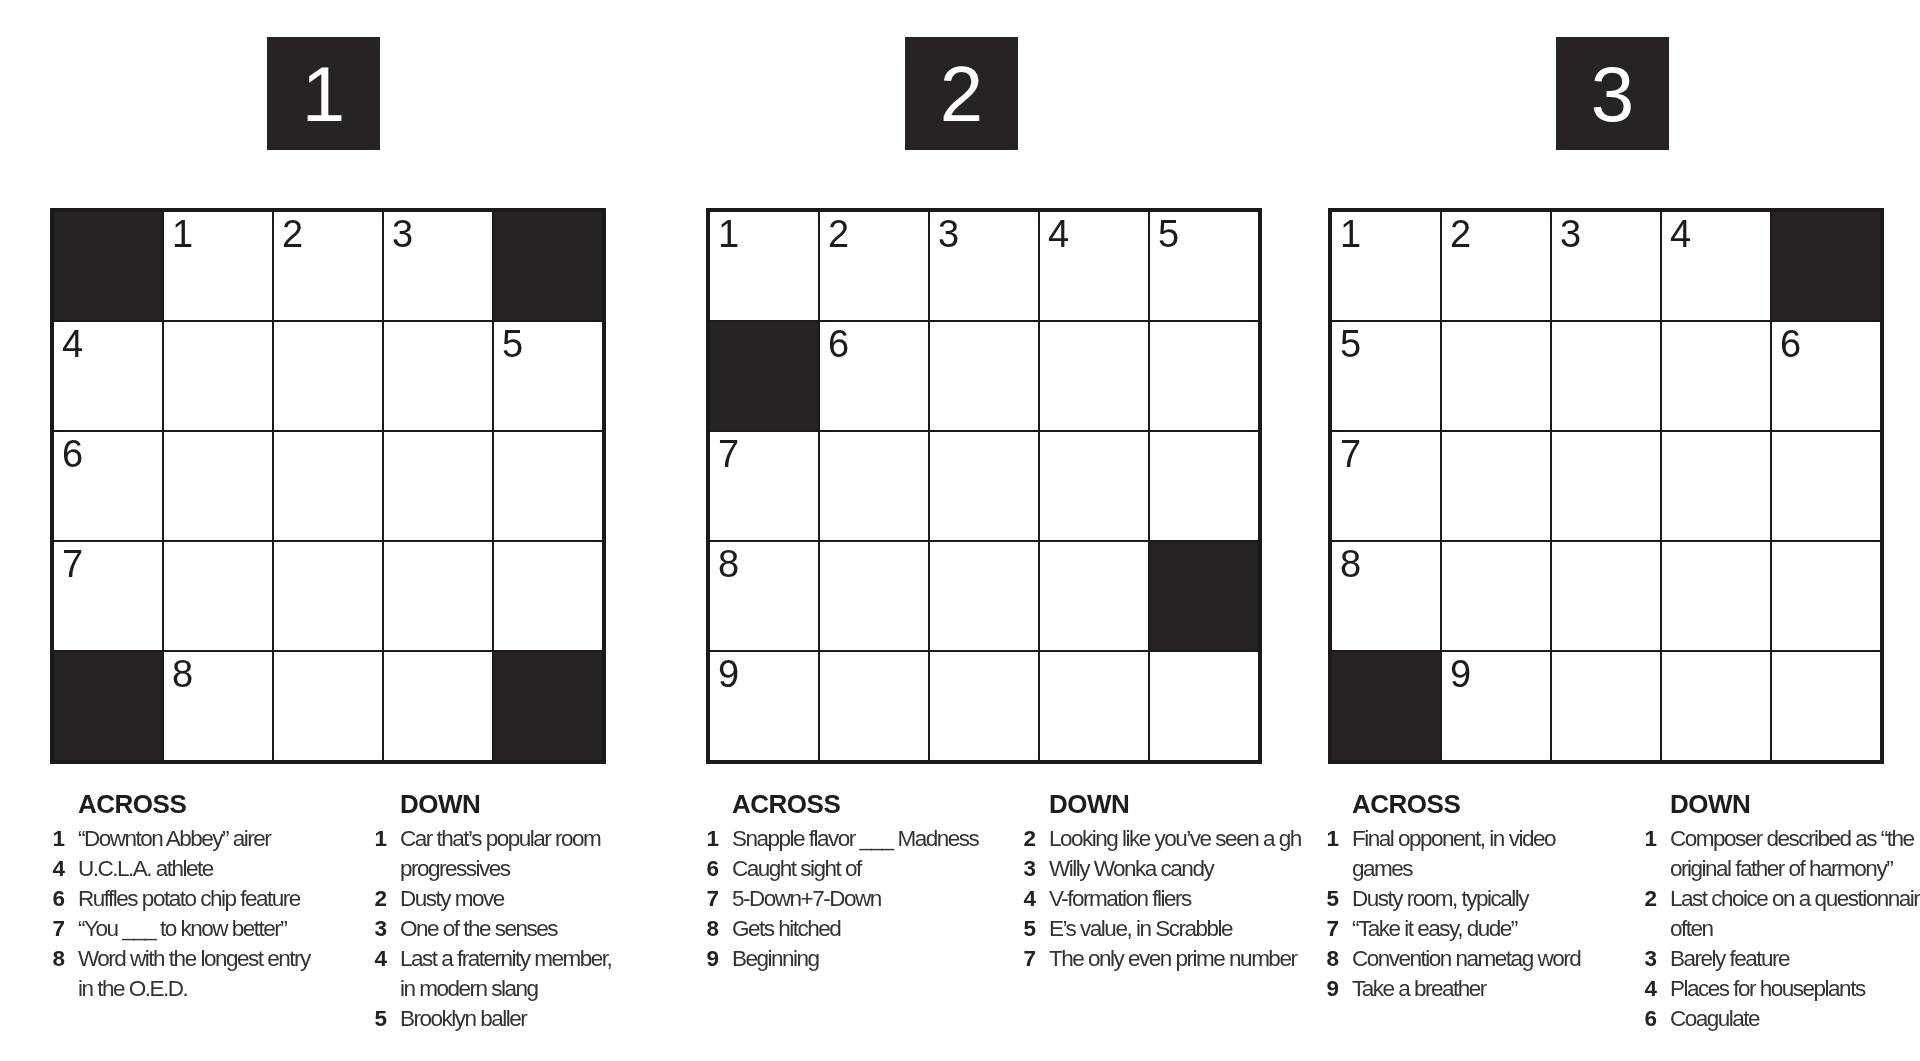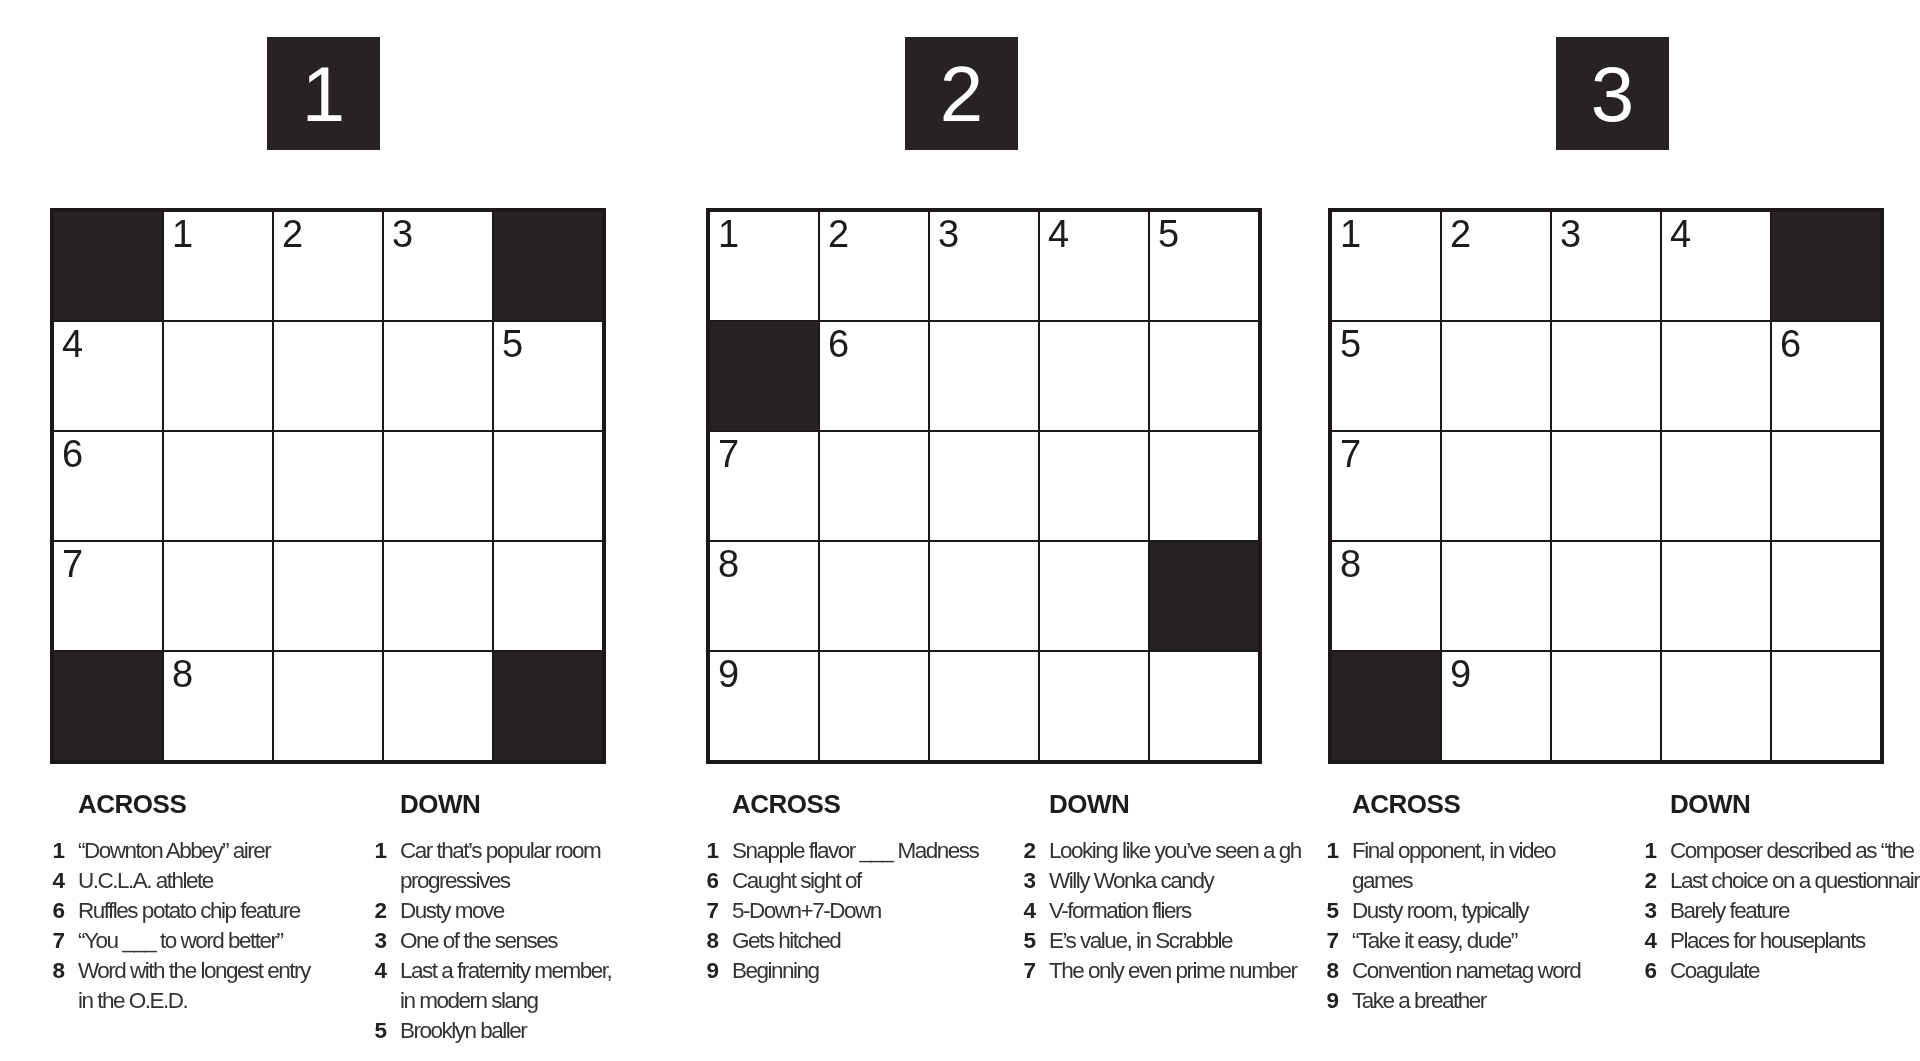--- a/index.html
+++ b/index.html
@@ -20,21 +20,21 @@
   .cell{background:#ffffff;position:relative;}
   .cell.blk{background:#272324;}
   .cnum{position:absolute;top:1px;left:8px;font-size:38px;color:#1c1c1c;font-weight:400;}
 
   
   .clues{position:absolute;top:788px;color:#333333;}
   #clues0a{left:44px;}  #clues0d{left:366px;}
   #clues1a{left:698px;} #clues1d{left:1015px;}
   #clues2a{left:1318px;}#clues2d{left:1636px;width:284px;overflow:hidden;}
   .chead{font-weight:bold;font-size:26px;letter-spacing:-0.5px;color:#1d1d1d;
-         line-height:32px;margin-bottom:16px;padding-left:34px;}
+         line-height:32px;margin-bottom:4px;padding-left:34px;}
   .crow{display:flex;white-space:nowrap;line-height:30px;}
   .cn{flex:0 0 20px;text-align:right;margin-right:14px;font-weight:bold;
       font-size:22.5px;letter-spacing:-1px;color:#222222;}
   .ct{font-size:22.5px;letter-spacing:-1.5px;}
 </style>
 </head>
 <body>
 
 <div id="app">
   <div class="badge" id="badge0">
@@ -190,21 +190,21 @@
       <div class="crow">
         <span class="cn">4</span>
         <span class="ct">U.C.L.A. athlete</span>
       </div>
       <div class="crow">
         <span class="cn">6</span>
         <span class="ct">Ruffles potato chip feature</span>
       </div>
       <div class="crow">
         <span class="cn">7</span>
-        <span class="ct">“You ___ to word better”</span>
+        <span class="ct">“You ___ to know better”</span>
       </div>
       <div class="crow">
         <span class="cn">8</span>
         <span class="ct">Word with the longest entry</span>
       </div>
       <div class="crow">
         <span class="cn"></span>
         <span class="ct">in the O.E.D.</span>
       </div>
     </div>
@@ -312,24 +312,32 @@
         <span class="ct">Take a breather</span>
       </div>
     </div>
   <div class="clues" id="clues2d">
       <div class="chead">DOWN</div>
       <div class="crow">
         <span class="cn">1</span>
         <span class="ct">Composer described as “the</span>
       </div>
       <div class="crow">
+        <span class="cn"></span>
+        <span class="ct">original father of harmony”</span>
+      </div>
+      <div class="crow">
         <span class="cn">2</span>
         <span class="ct">Last choice on a questionnair</span>
       </div>
       <div class="crow">
+        <span class="cn"></span>
+        <span class="ct">often</span>
+      </div>
+      <div class="crow">
         <span class="cn">3</span>
         <span class="ct">Barely feature</span>
       </div>
       <div class="crow">
         <span class="cn">4</span>
         <span class="ct">Places for houseplants</span>
       </div>
       <div class="crow">
         <span class="cn">6</span>
         <span class="ct">Coagulate</span>

